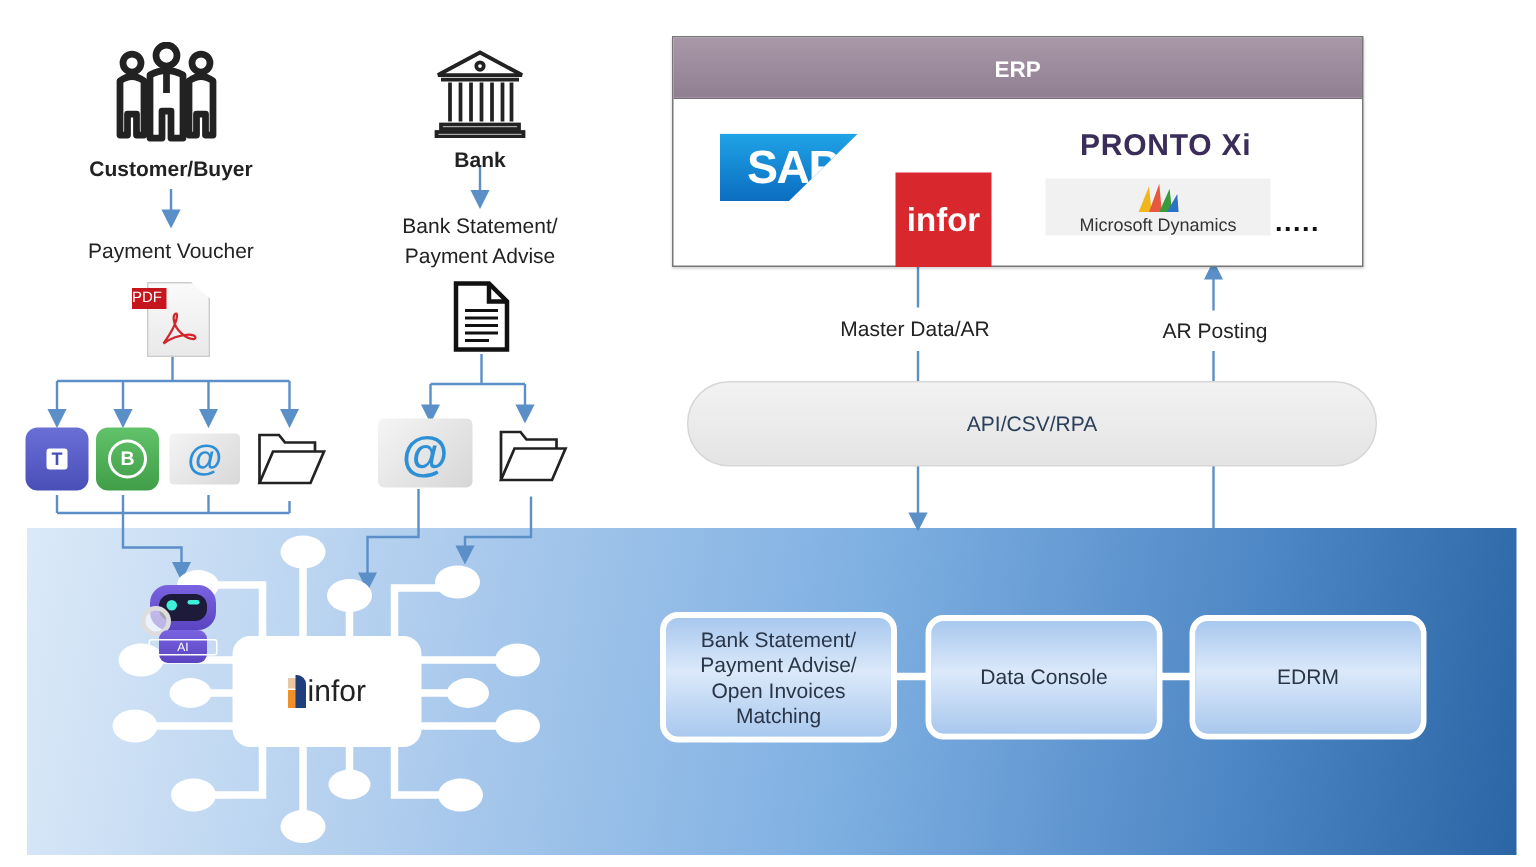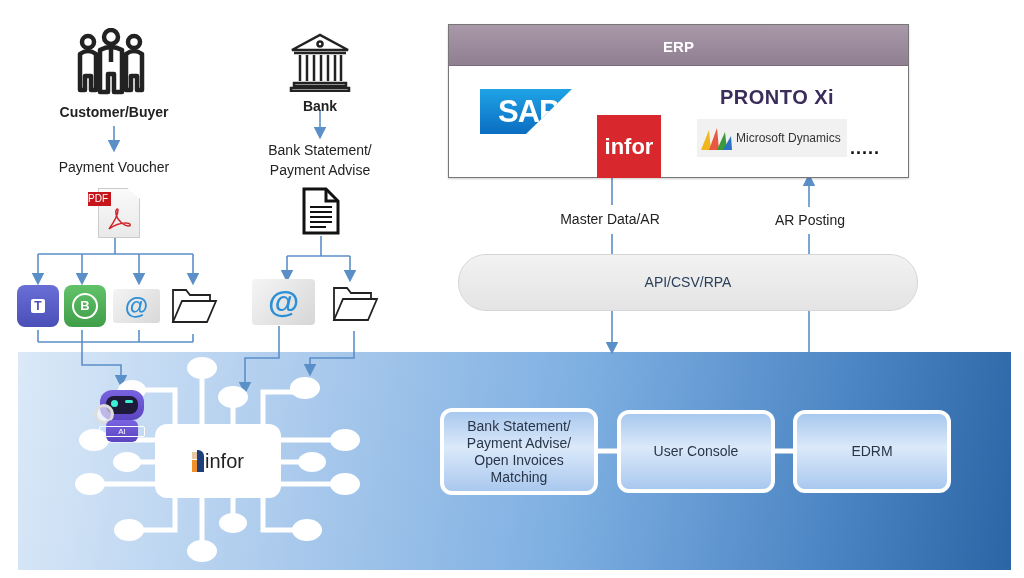--- a/index.html
+++ b/index.html
@@ -9,21 +9,21 @@
   .lbl{font-size:14px;color:#222;text-align:center;white-space:nowrap;}
   .lbl-b{font-weight:bold;}
   .erp{left:448px;top:24px;width:459px;height:152px;border:1px solid #777;background:#fff;box-shadow:0 1px 2px rgba(0,0,0,.2);}
   .erp-head{height:40px;background:linear-gradient(#a898a8,#8f7f91);color:#fff;font-weight:bold;font-size:15px;text-align:center;line-height:44px;border-bottom:1px solid #7a6a7c;}
   .pill{left:458px;top:254px;width:458px;height:55px;border-radius:28px;background:linear-gradient(#f2f2f2,#e4e4e4);border:1px solid #d6d6d6;text-align:center;line-height:55px;font-size:14px;color:#2a3f5a;}
   .proc{top:410px;height:82px;border:4px solid #fff;border-radius:12px;background:linear-gradient(#a8c8ee,#dbe9fa 45%,#a9c8ee);display:flex;align-items:center;justify-content:center;text-align:center;font-size:14px;color:#2a3548;box-sizing:border-box;line-height:17px;}
   .hub{left:155px;top:424px;width:126px;height:74px;background:#fff;border-radius:12px;display:flex;align-items:center;justify-content:center;font-size:20px;color:#222;}
   .sap{left:480px;top:89px;width:92px;height:45px;background:linear-gradient(#1fa3e6,#0b6dc1);clip-path:polygon(0 0,100% 0,50% 100%,0 100%);color:#fff;font-weight:bold;font-size:31px;line-height:45px;padding-left:18px;letter-spacing:-1px;box-sizing:border-box;}
   .infor{left:597px;top:80px;width:64px;height:63px;background:#d9272e;color:#fff;font-weight:bold;font-size:22px;text-align:center;line-height:63px;margin-top:35px;}
   .pronto{left:707px;top:86px;font-size:20px;font-weight:bold;color:#3a2d5a;letter-spacing:.5px;margin-left:13px;}
-  .msd{left:697px;top:119px;width:150px;height:38px;background:#f1f1f1;font-size:12px;color:#333;display:flex;align-items:center;}
+  .msd{left:697px;top:119px;width:150px;height:38px;background:#f1f1f1;font-size:12px;color:#333;display:flex;align-items:center;flex-direction:column;}
   .dots{left:850px;top:138px;font-size:18px;font-weight:bold;color:#111;letter-spacing:1px;}
   .icon-tile{width:42px;height:42px;border-radius:8px;display:flex;align-items:center;justify-content:center;color:#fff;font-weight:bold;}
 </style>
 </head>
 <body>
 
 <div class="abs band"></div>
 
 <svg class="abs" style="left:0;top:0" width="1024" height="578">
   <defs>
@@ -225,17 +225,17 @@
 
 <div class="abs proc" style="left:440px;top:408px;width:158px;height:87px">
   <div>
     <div>Bank Statement/</div>
     <div>Payment Advise/</div>
     <div>Open Invoices</div>
     <div>Matching</div>
   </div>
 </div>
 <div class="abs proc" style="left:617px;top:410px;width:158px;height:83px">
-  <span>User Console</span>
+  <span>Data Console</span>
 </div>
 <div class="abs proc" style="left:793px;top:410px;width:158px;height:83px">
   <span>EDRM</span>
 </div>
 
 </body></html>

